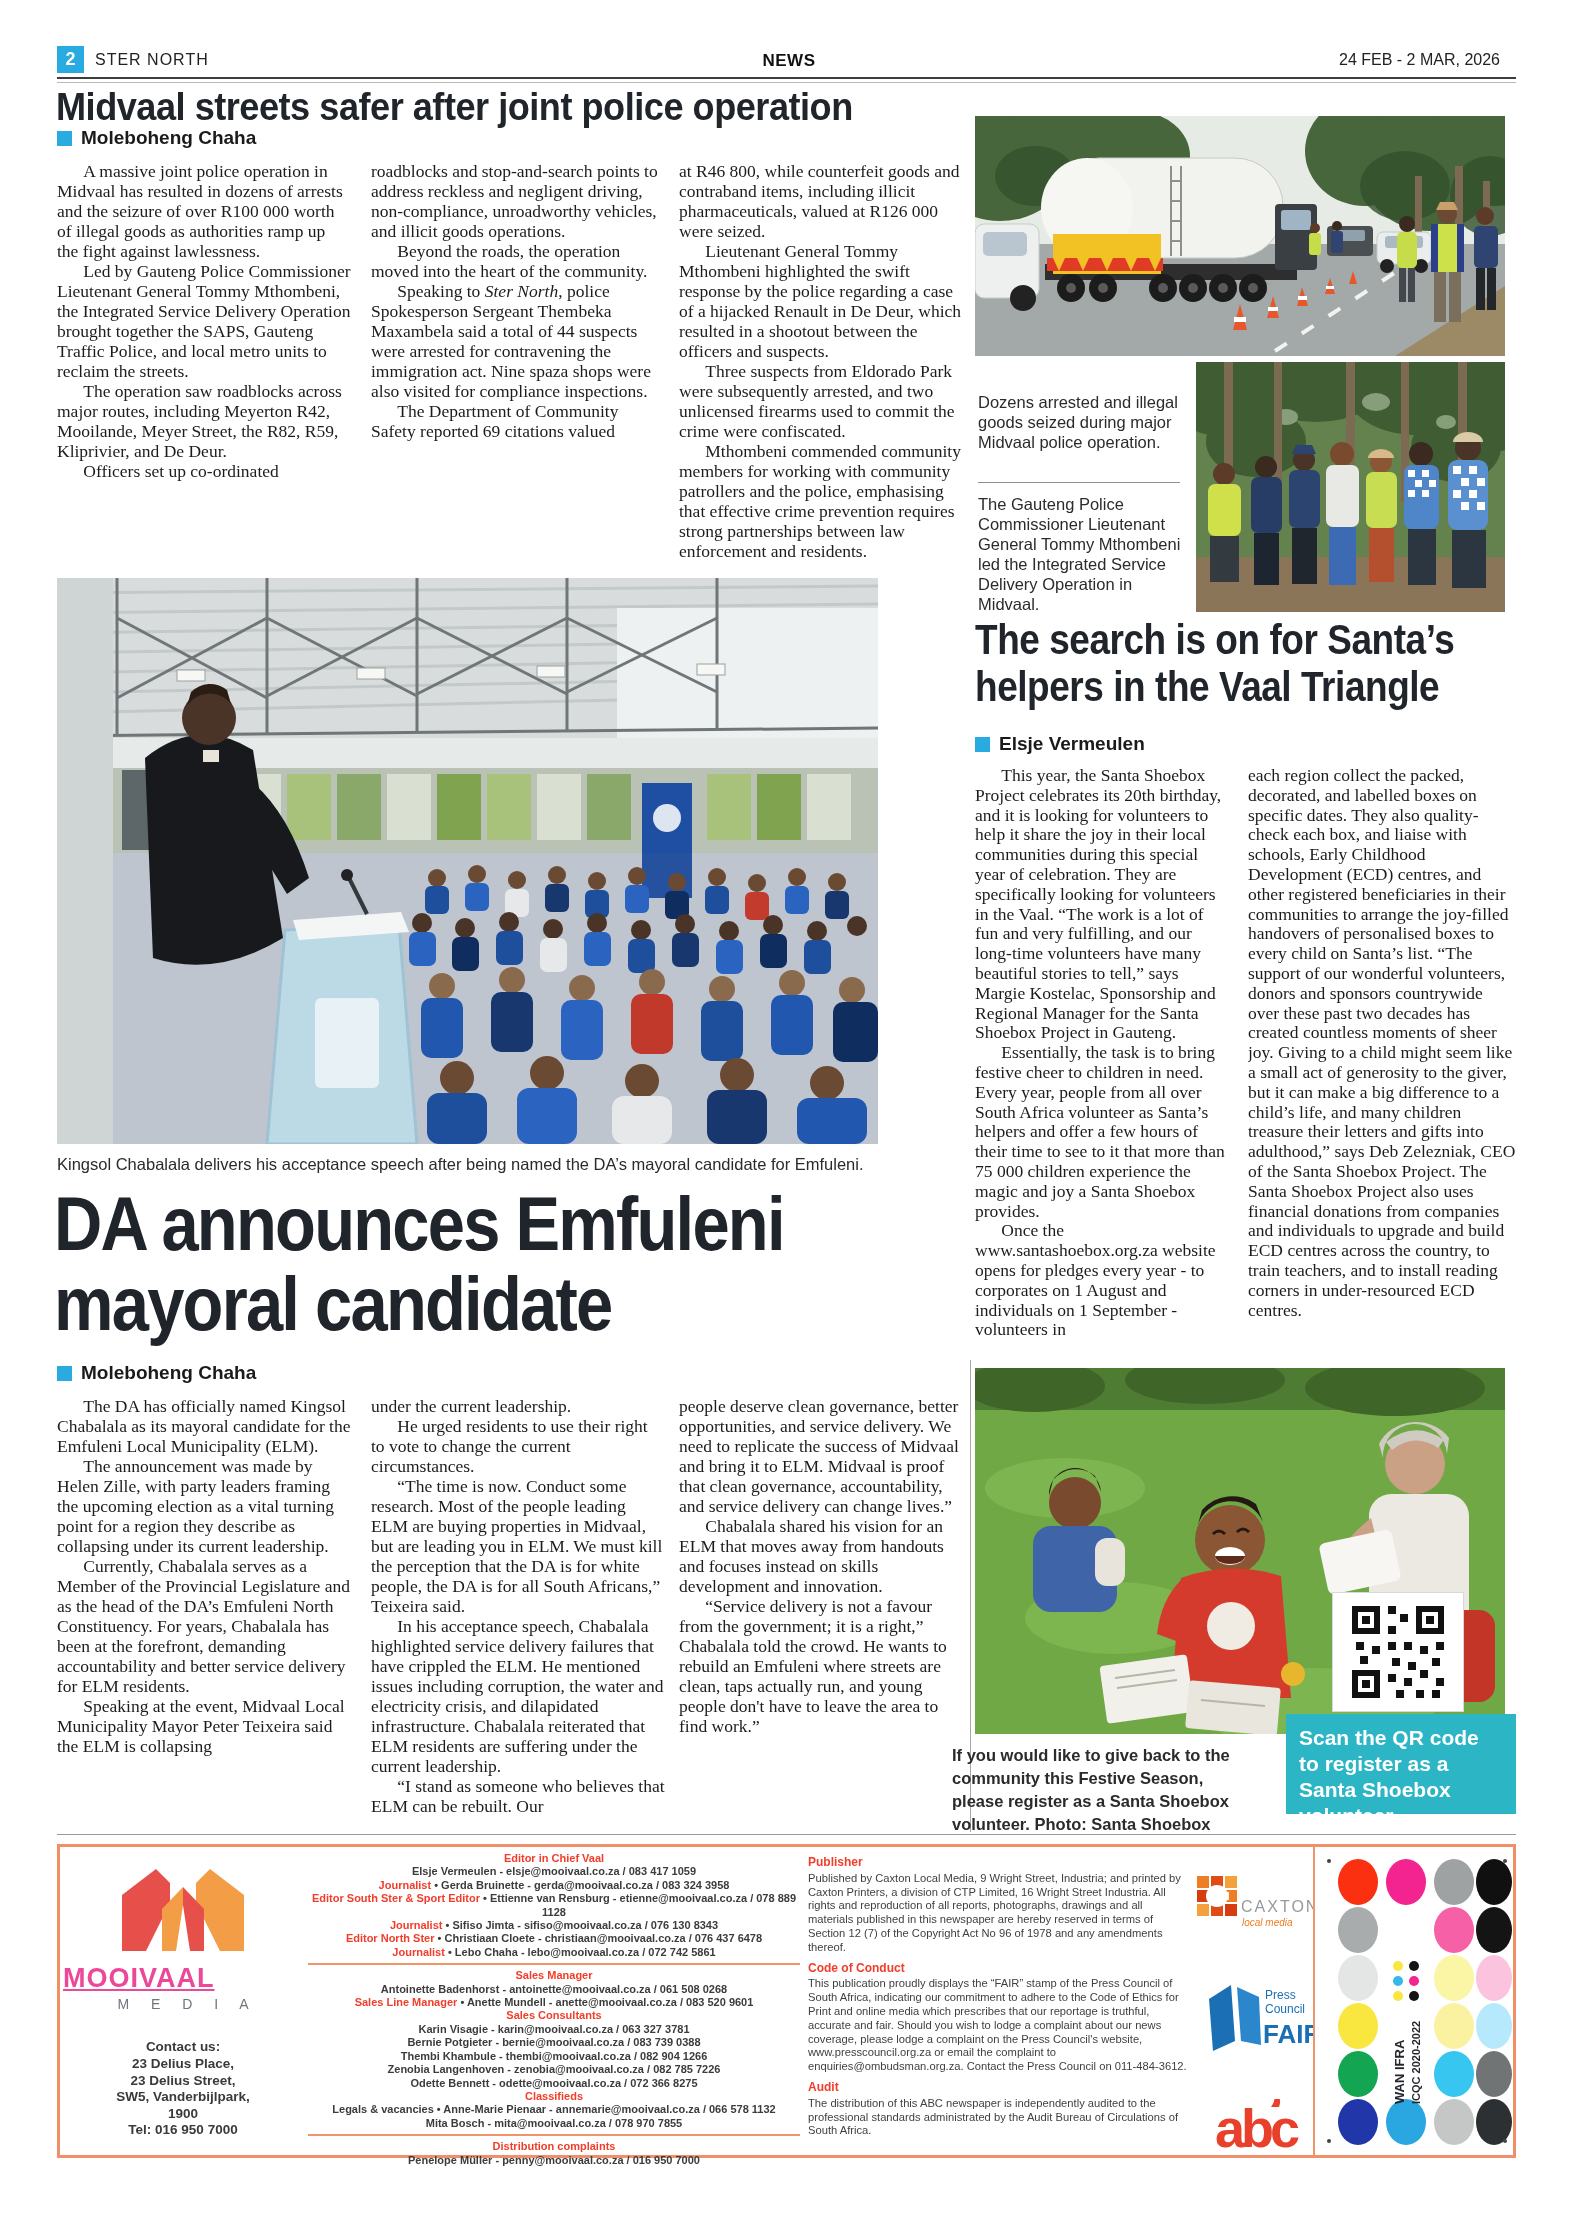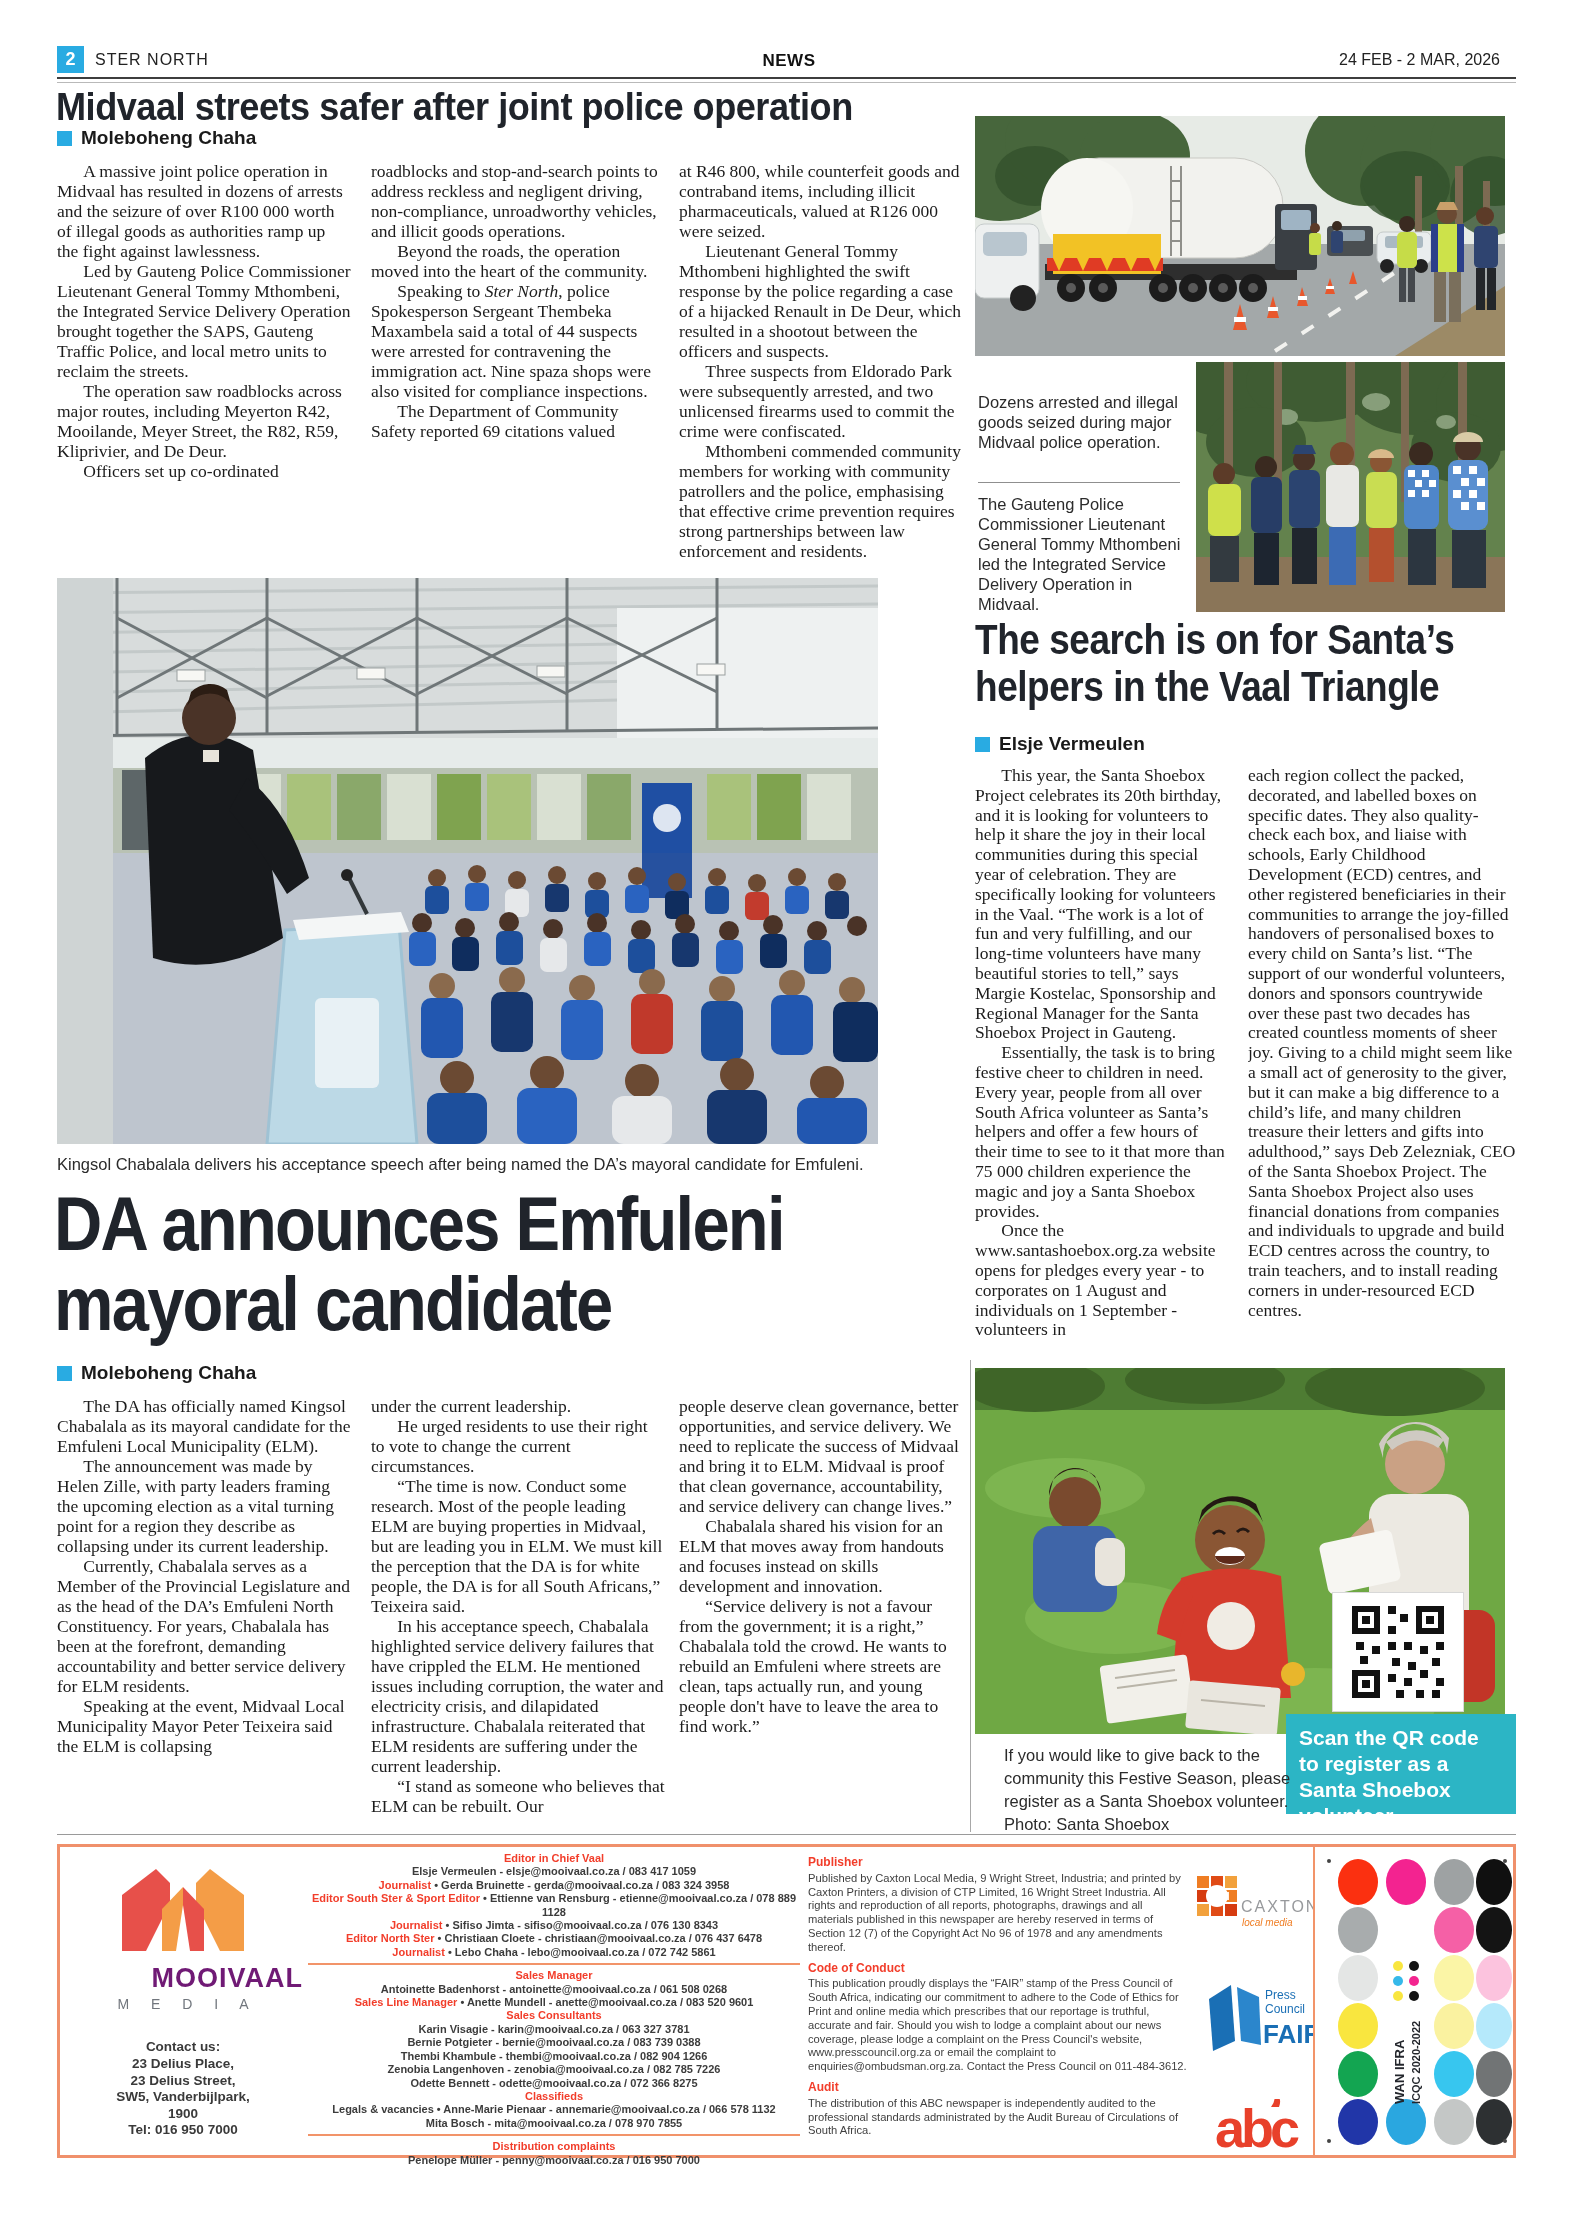--- a/index.html
+++ b/index.html
@@ -36,21 +36,21 @@
   
   .footbox{border:3px solid #f0906b;box-sizing:border-box;background:#fff;}
   .f-red{color:#f23d2a;font-weight:bold;}
   .f-center{text-align:center;font:bold 11px/13.4px "Liberation Sans",sans-serif;color:#3c3c3c;}
   .f-center .sect{margin:0;}
   .fdiv{border-top:2px solid #f29469;margin:4px 0;}
   .f-right{font:11.2px/13.8px "Liberation Sans",sans-serif;color:#3f3f3f;}
   .f-right h4{margin:7px 0 2px 0;font-size:12px;}
   .f-right p{margin:0;}
   .flt{float:right;margin:2px 0 4px 10px;}
-  .brand{font:bold 27px "Liberation Sans",sans-serif;color:#701a75;letter-spacing:1px;text-align:right;}
+  .brand{font:bold 27px "Liberation Sans",sans-serif;color:#ec4899;letter-spacing:1px;text-align:left;text-decoration:underline;}
   .brandsub{font:14px "Liberation Sans",sans-serif;color:#71767d;letter-spacing:9px;text-align:center;margin-top:3px;text-indent:9px;}
   .contact{font:bold 13.5px/16.5px "Liberation Sans",sans-serif;color:#3a3a3a;text-align:center;}
   .clearfix::after{content:"";display:block;clear:both;}
 </style>
 </head>
 <body>
 
 <div id="page">
 
   <div class="abs" style="left:57px;top:46px;width:1459px;height:28px;">
@@ -551,21 +551,21 @@
       <g fill="#111">
           <rect x="14" y="14" width="8" height="8"></rect>
           <rect x="78" y="14" width="8" height="8"></rect>
           <rect x="14" y="78" width="8" height="8"></rect>
         </g>
     </svg>
   </div>
 
   <div class="abs tealbox" style="left:1286px;top:1714px;width:230px;height:100px;">Scan the QR code to register as a Santa Shoebox volunteer.</div>
 
-  <div class="abs cap2" style="left:1004px;top:1744px;width:300px;">If you would like to give back to the community this Festive Season, please register as a Santa Shoebox volunteer. Photo: Santa Shoebox</div>
+  <div class="abs cap2" style="left:952px;top:1744px;width:300px;font-weight:bold;">If you would like to give back to the community this Festive Season, please register as a Santa Shoebox volunteer. Photo: Santa Shoebox</div>
 
   <div class="abs hrule" style="left:57px;top:1834px;width:1459px;"></div>
 
   <div class="abs footbox" style="left:57px;top:1844px;width:1459px;height:314px;">
 
     <svg class="abs" style="left:48px;top:14px;" width="150" height="98" viewBox="0 0 150 98">
       <polygon points="14,90 14,34 48,8 62,22 62,42 38,90" fill="#e7504a"></polygon>
       <polygon points="136,90 136,34 102,8 88,22 88,42 112,90" fill="#f49d47"></polygon>
       <polygon points="54,90 54,48 75,26 75,44 68,90" fill="#f49d47"></polygon>
       <polygon points="96,90 96,48 75,26 75,44 82,90" fill="#e7504a"></polygon>

